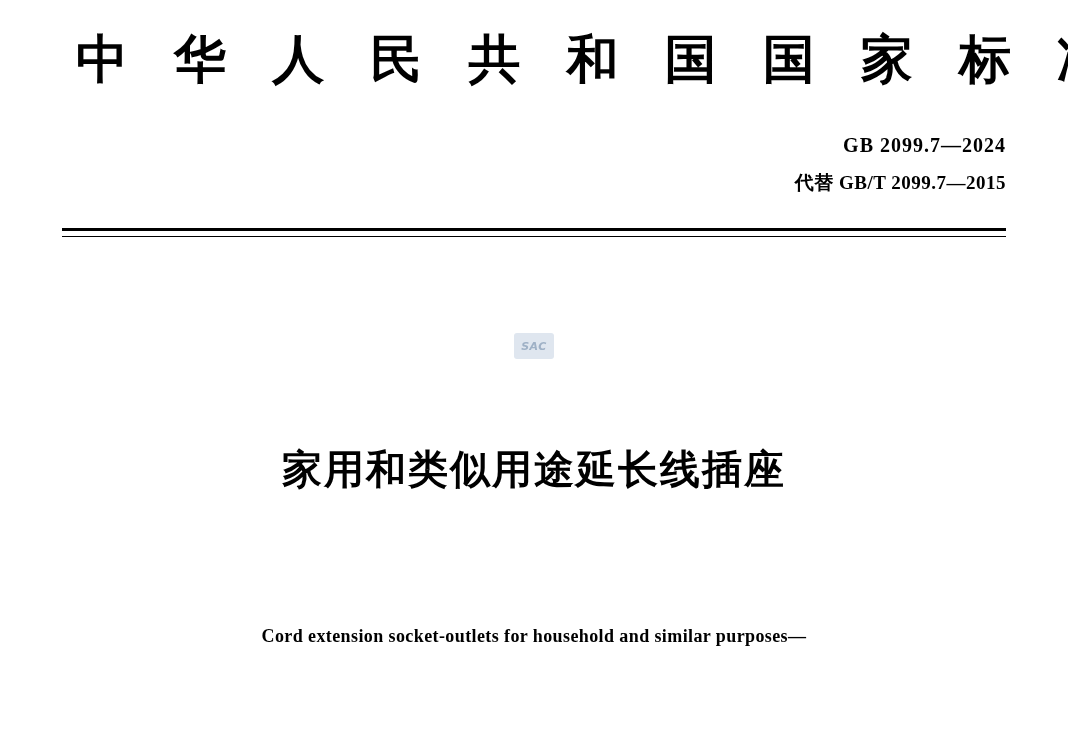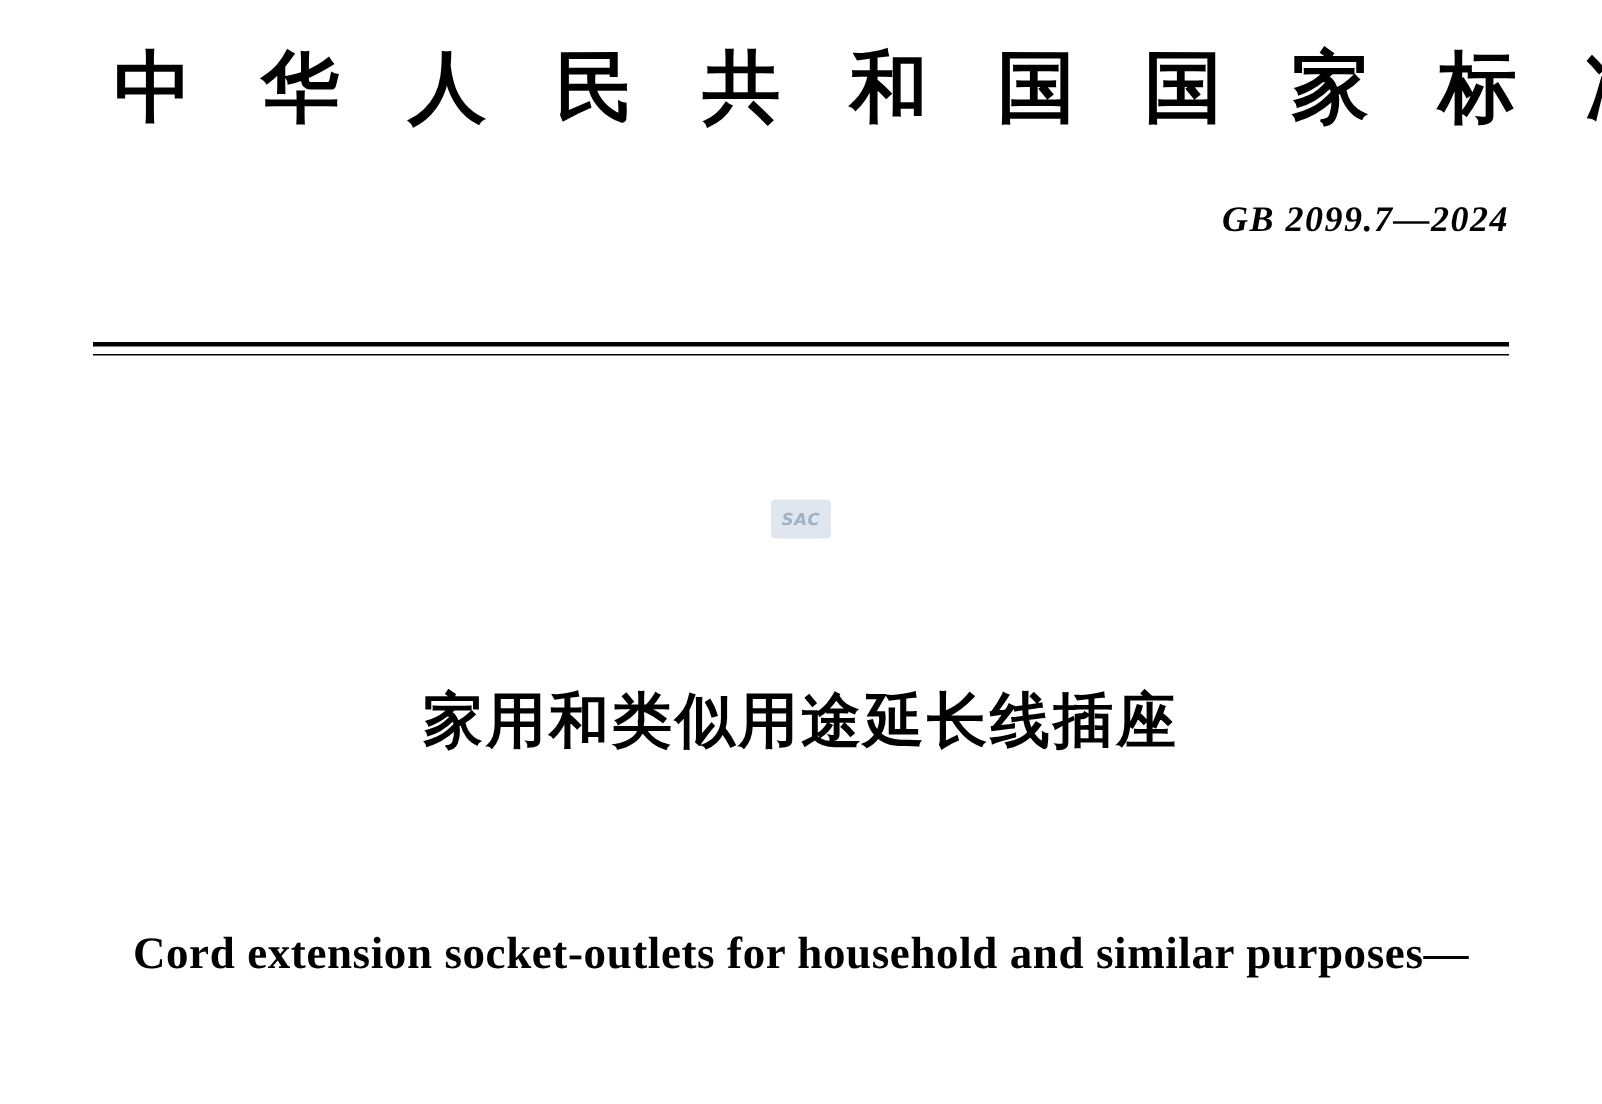--- a/index.html
+++ b/index.html
@@ -42,24 +42,23 @@
     white-space: nowrap;
   }
 
   
   .std-number {
     position: absolute;
     right: 62px;
     top: 134px;
     font-family: "Liberation Serif", serif;
     font-weight: 700;
-    font-size: 24px;
+    font-size: 20px;
     letter-spacing: 1px;
     white-space: nowrap;
-    font-style: italic;
   }
   .std-replaces {
     position: absolute;
     right: 62px;
     top: 170px;
     text-align: right;
     font-family: "Liberation Serif", serif;
     font-weight: 700;
     font-size: 19px;
     letter-spacing: 0.5px;
@@ -106,21 +105,21 @@
     font-weight: 700;
     font-style: italic;
     color: #9fb1c6;
     letter-spacing: 0.5px;
   }
 
   
   .doc-title {
     position: absolute;
     left: 62px;
-    top: 448px;
+    top: 436px;
     width: 944px;
     text-align: center;
     font-family: "DejaVu Sans", "Liberation Sans", sans-serif;
     font-weight: 700;
     font-size: 40px;
     line-height: 66px;
     letter-spacing: 2px;
     color: #000;
   }
   .doc-title .line {
@@ -130,39 +129,40 @@
 
   
   .doc-title-en {
     position: absolute;
     left: 62px;
     top: 616px;
     width: 944px;
     text-align: center;
     font-family: "Liberation Serif", serif;
     font-weight: 700;
-    font-size: 30px;
+    font-size: 18px;
     line-height: 40px;
     letter-spacing: 0.4px;
     color: #000;
   }
   .doc-title-en .line {
     display: block;
     white-space: nowrap;
   }
 </style>
 </head>
 <body>
 
 <div class="page">
 
   <div class="national-title">中 华 人 民 共 和 国 国 家 标 准</div>
 
   <div class="std-number">GB  2099.7—2024</div>
 
+  <div class="std-replaces">代替 GB/T 2099.7—2015</div>
 
   <div class="rule rule-thick"></div>
   <div class="rule rule-thin"></div>
 
   <div class="sac-logo">
     <span class="sac-box">SAC</span>
   </div>
 
   <div class="doc-title">
     <span class="line">家用和类似用途延长线插座</span>

